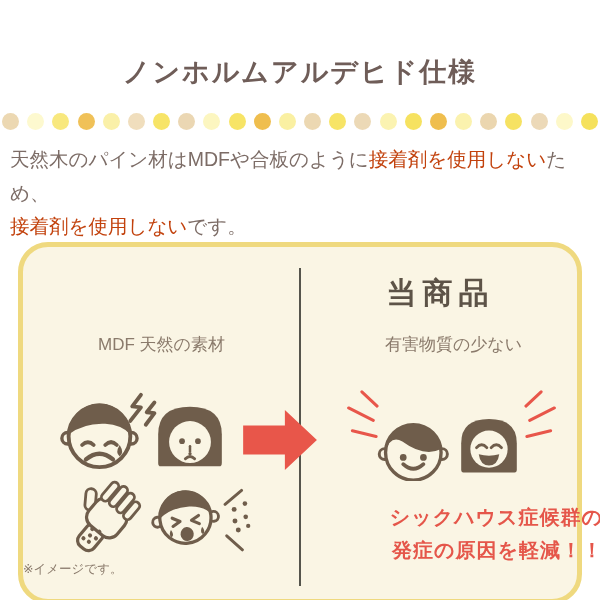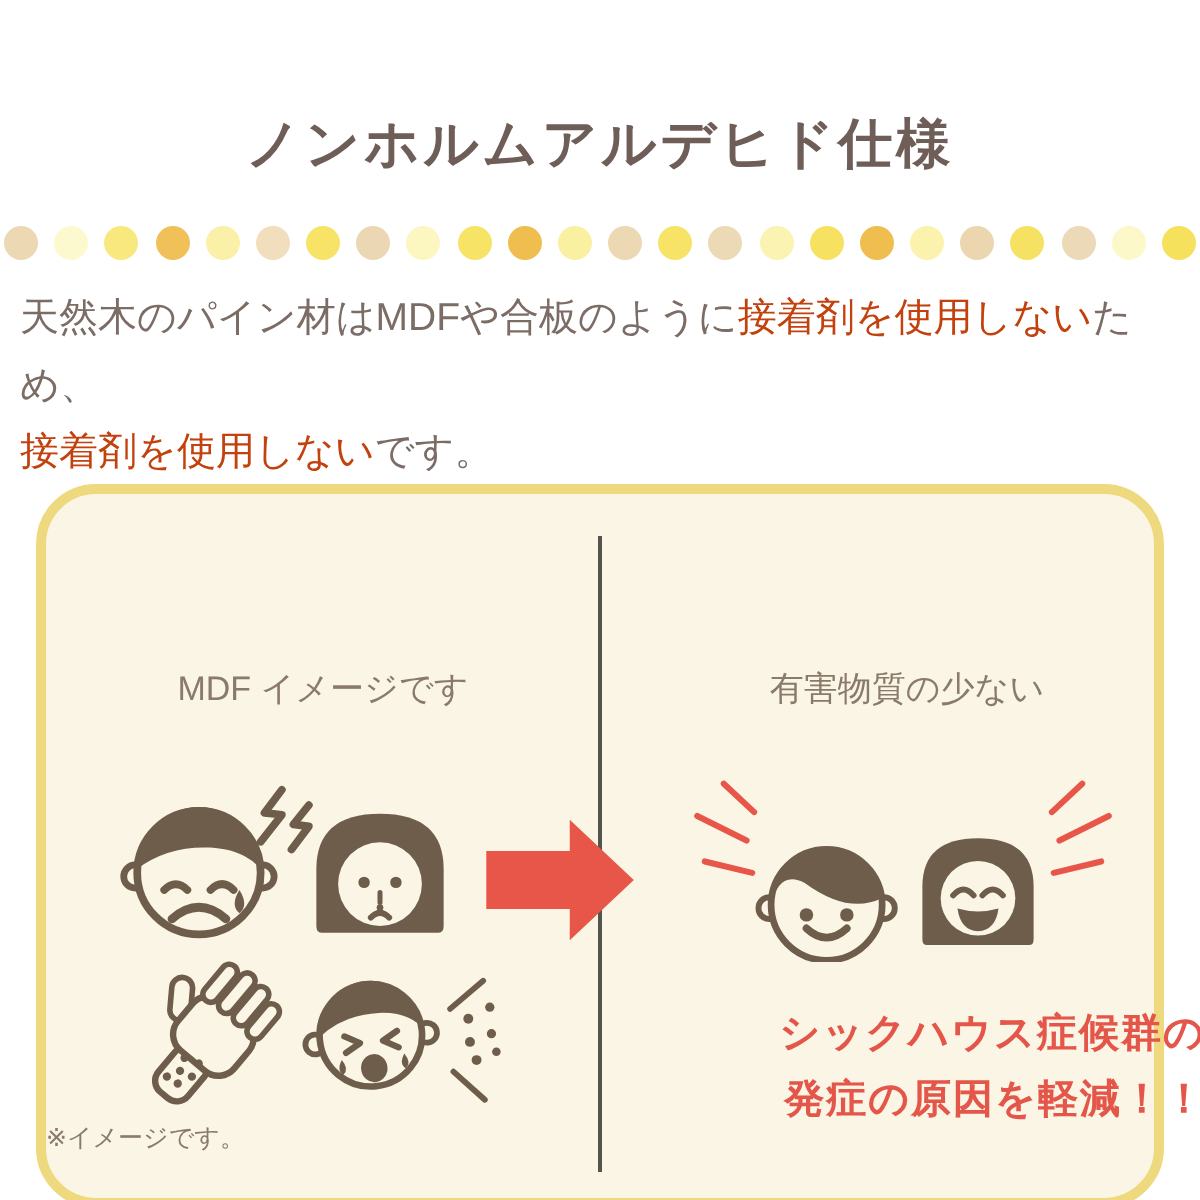--- a/index.html
+++ b/index.html
@@ -90,23 +90,24 @@
     </div>
 
   <div class="intro">
     <span>天然木のパイン材はMDFや合板のように</span><span class="orange">接着剤を使用しない</span><span>ため、</span><br>
     <span class="orange">接着剤を使用しない</span><span>です。</span>
   </div>
 
   <div class="panel"></div>
   <div class="divider"></div>
 
+  <div class="col-header right">当商品</div>
 
   <div class="col-desc left">
-    <span>MDF イメージです</span><br>
+    <span>MDF 天然の素材</span><br>
   </div>
   <div class="col-desc right">
     <span>有害物質の少ない</span><br>
   </div>
 
   <div class="icon" id="icon-sadboy">
     <svg viewBox="0 0 112 86" xmlns="http://www.w3.org/2000/svg">
       <g stroke="#6F5D4B" fill="none" stroke-width="4" stroke-linecap="round" stroke-linejoin="round">
         <path d="M86,5 L77,17 L86,18 L75,32"></path>
         <path d="M100,13 L92,23 L100,24 L91,36"></path>

